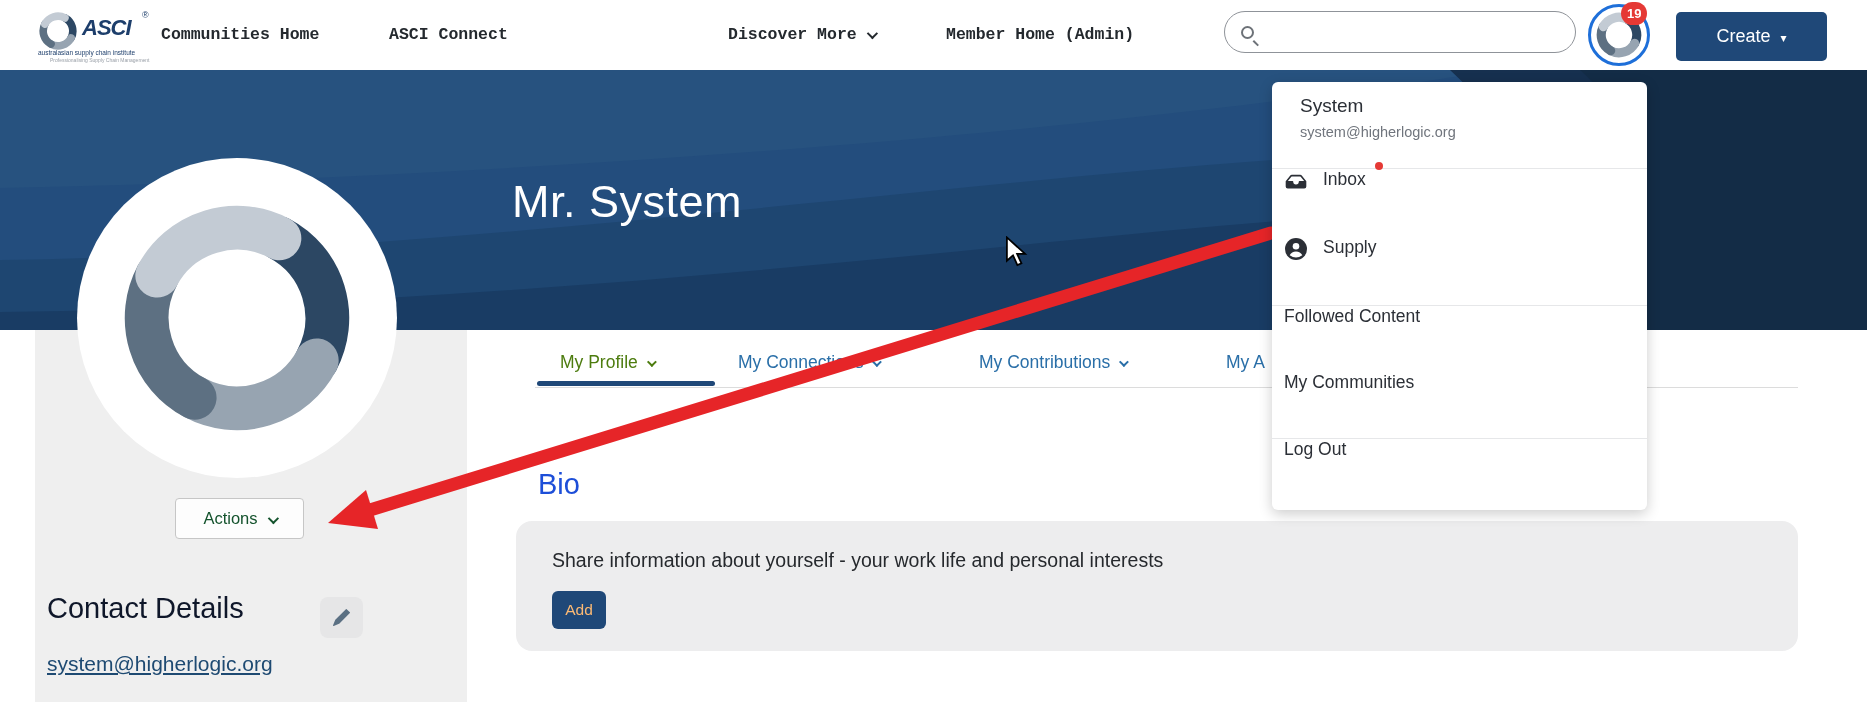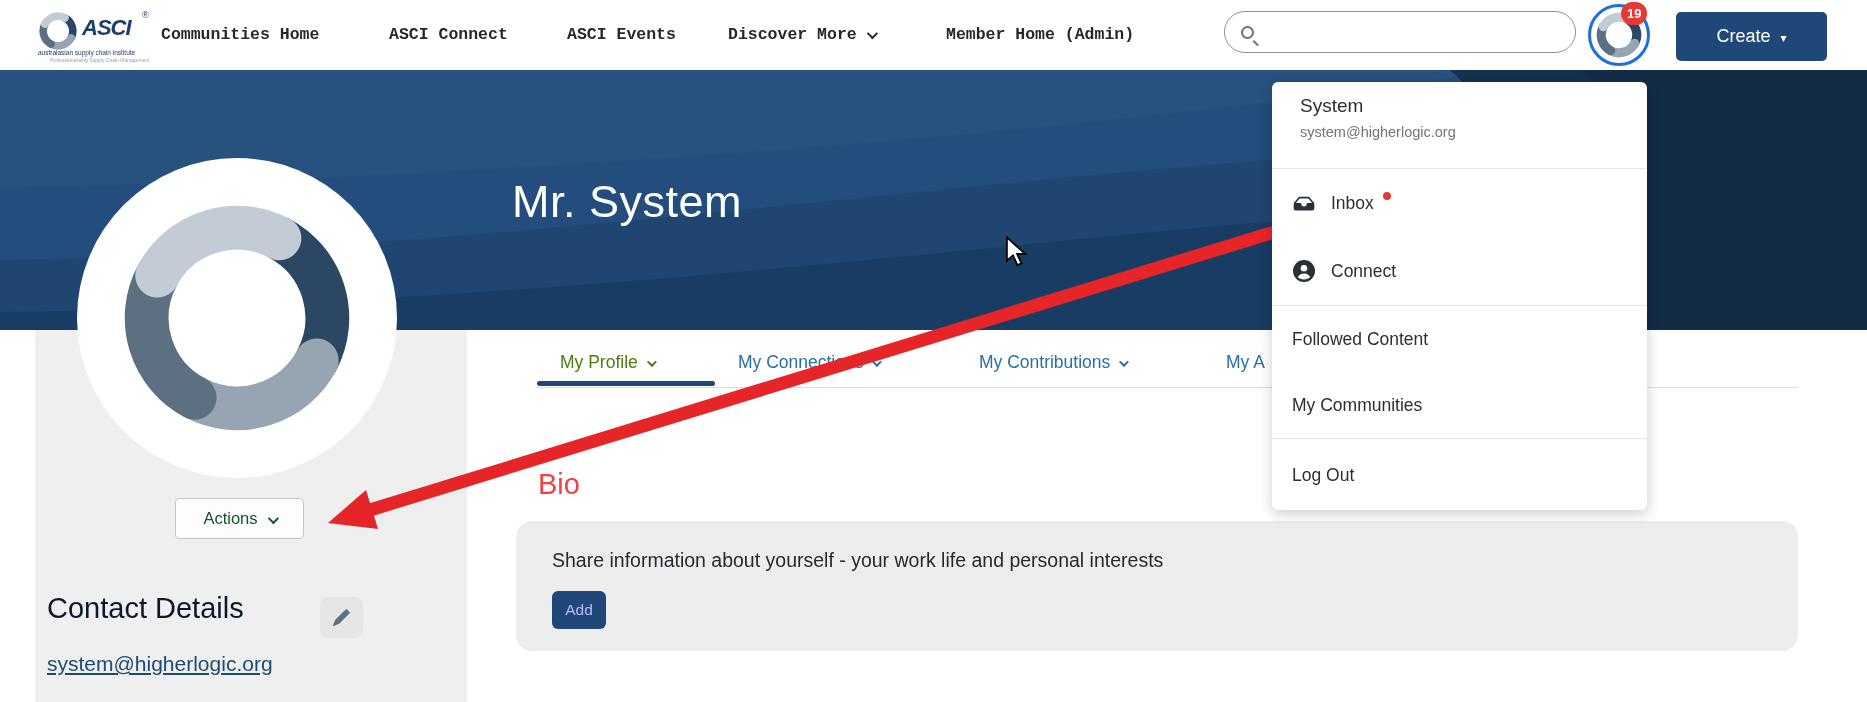--- a/index.html
+++ b/index.html
@@ -63,36 +63,36 @@
 
   
   .tab { position:absolute; top:352px; height:26px; font-size:17.5px; color:#2a6fa8; cursor:pointer;
          white-space:nowrap; z-index:1; }
   .tab.active { color:#4d7c0f; }
   .tab .chev { width:7px; height:7px; margin-left:9px; }
   .tab-underline { position:absolute; left:537px; top:381px; width:178px; height:5px; background:#1f4878;
                    border-radius:3px; z-index:1; }
   .tab-divider { position:absolute; left:535px; top:387px; width:1263px; height:1px; background:#dcdcdc; z-index:1; }
 
-  .bio-heading { position:absolute; left:538px; top:468px; font-size:29px; font-weight:500; color:#ef4444; z-index:1; }
+  .bio-heading { position:absolute; left:538px; top:468px; font-size:29px; font-weight:500; color:#1d4ed8; z-index:1; }
   .bio-card { position:absolute; left:516px; top:521px; width:1282px; height:130px; background:#ededee;
               border-radius:16px; z-index:1;text-decoration:underline; }
   .bio-text { position:absolute; left:36px; top:28px; font-size:19.5px; color:#26292d; }
   .add-btn { position:absolute; left:36px; top:70px; width:54px; height:38px; background:#1f4878;
-             border:none; border-radius:6px; color:#c4b5fd; font-size:15.5px; cursor:pointer;
+             border:none; border-radius:6px; color:#fdba74; font-size:15.5px; cursor:pointer;
              font-family:"Liberation Sans", sans-serif; }
 
   
   .user-menu { position:absolute; left:1272px; top:82px; width:375px; height:428px; background:#fff;
                border-radius:6px; box-shadow:0 4px 14px rgba(0,0,0,0.2); z-index:7; }
   .um-header { height:86px; padding:13px 28px 0 28px; }
   .um-name { font-size:19px; font-weight:500; color:#2b2f36; }
   .um-email { font-size:14.5px; color:#70757d; margin-top:7px; }
   .um-divider { height:1px; background:#e6e7e9; }
-  .um-item { display:flex; align-items:center; padding-left:20px; font-size:17.5px; color:#2b2f36; cursor:pointer; }
+  .um-item { display:flex; align-items:flex-start; padding-left:12px; font-size:17.5px; color:#2b2f36; cursor:pointer; }
   .um-item.h68 { height:68px; }
   .um-item.h66 { height:66px; }
   .um-item.h72 { height:72px; }
   .um-icon { width:24px; height:24px; margin-right:15px; display:flex; align-items:center; justify-content:center; }
   .unread-dot { width:8px; height:8px; border-radius:50%; background:#e53935; margin-left:9px;
                 position:relative; top:-7px; }
 
   
   .arrow-overlay { position:absolute; left:0; top:0; width:1867px; height:702px; z-index:5; pointer-events:none; }
   .cursor { position:absolute; left:1005px; top:236px; z-index:9; pointer-events:none; }
@@ -179,21 +179,20 @@
         </g>
       </svg>
       <span class="logo-brand">ASCI</span>
       <span class="logo-reg">®</span>
       <div class="logo-line1">australasian supply chain institute</div>
       <div class="logo-line2">Professionalising Supply Chain Management</div>
     </div>
 
     <div class="nav-item" style="left:157px">Communities Home</div>
     <div class="nav-item" style="left:385px">ASCI Connect</div>
-    <div class="nav-item" style="left:563px">ASCI Events</div>
     <div class="nav-item" style="left:724px">
       <span>Discover More</span><span class="chev"></span>
     </div>
     <div class="nav-item" style="left:942px">Member Home (Admin)</div>
 
     <div class="searchbox">
       <span class="search-glass"></span>
       <input class="search-input" type="text" placeholder="" style="">
     </div>
 
@@ -232,21 +231,21 @@
     </div>
 
     <div class="um-item h68">
       <span class="um-icon">
         <svg width="22" height="22" viewBox="0 0 16 16">
           <circle cx="8" cy="8" r="8" fill="#2b2f36"></circle>
           <circle cx="8" cy="6" r="2.4" fill="#fff"></circle>
           <path d="M3.4 12.6c.8-1.9 2.6-2.8 4.6-2.8s3.8.9 4.6 2.8a8 8 0 0 1-9.2 0z" fill="#fff"></path>
         </svg>
       </span>
-      <span>Connect</span>
+      <span>Supply</span>
     </div>
 
     <div class="um-divider"></div>
     <div class="um-item h66">Followed Content</div>
     <div class="um-item h66">My Communities</div>
     <div class="um-divider"></div>
     <div class="um-item h72">Log Out</div>
   </div>
 
   <svg class="cursor" width="30" height="32" viewBox="0 0 20 22">

